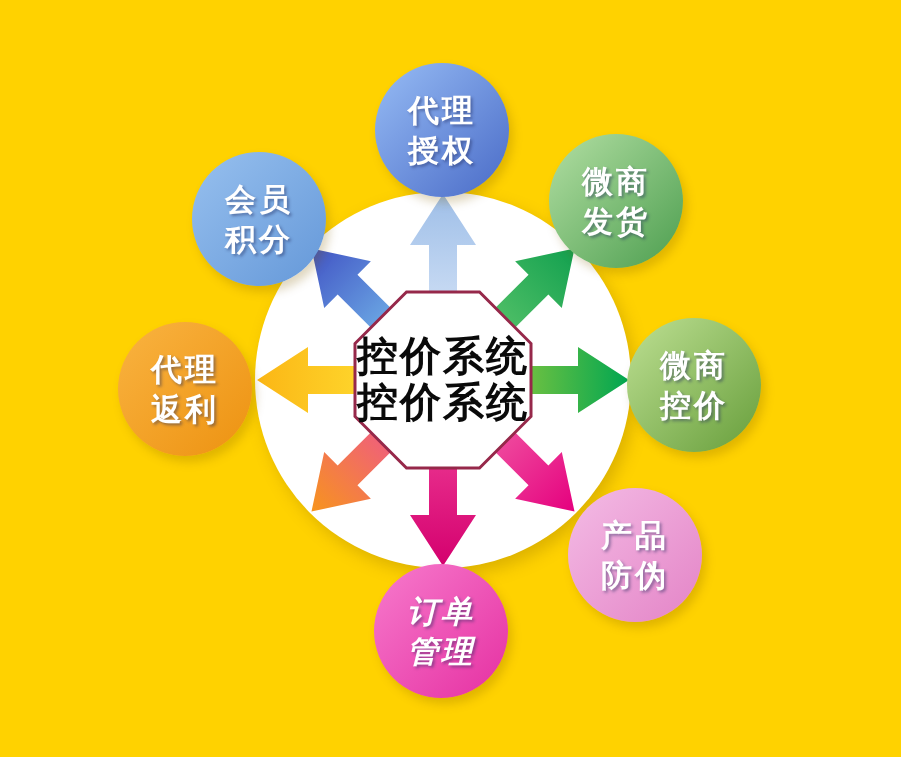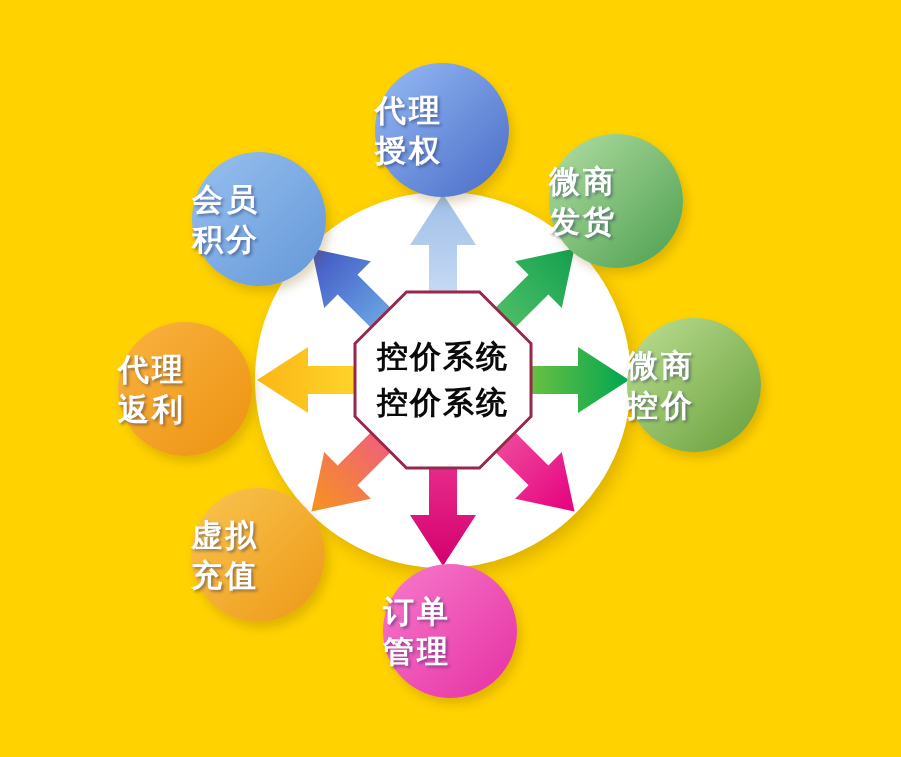--- a/index.html
+++ b/index.html
@@ -5,35 +5,35 @@
   html,body{margin:0;padding:0;}
   body{width:901px;height:757px;overflow:hidden;font-family:"DejaVu Sans","Liberation Sans",sans-serif;}
   .canvas{position:relative;width:901px;height:757px;background:#FFD200;}
   .hub-circle{
     position:absolute;left:255px;top:192px;width:376px;height:376px;border-radius:50%;
     background:#ffffff;box-shadow:5px 7px 16px rgba(130,95,0,0.28);
   }
   svg.arrow-layer{position:absolute;left:0;top:0;}
   .hub-text{
     position:absolute;left:313px;top:333px;width:260px;text-align:center;
-    font-size:31px;font-weight:700;color:#0a0a0a;line-height:46px;letter-spacing:2px;
+    font-size:41px;font-weight:700;color:#0a0a0a;line-height:46px;letter-spacing:2px;
   }
   .node{
     position:absolute;width:134px;height:134px;border-radius:50%;
-    display:flex;flex-direction:column;align-items:flex-start;justify-content:center;
+    display:flex;flex-direction:column;align-items:center;justify-content:center;
     color:#ffffff;font-size:31px;font-weight:700;line-height:40px;letter-spacing:3px;
     text-shadow:2px 2px 3px rgba(30,40,90,0.45);
     box-shadow:4px 6px 10px rgba(130,95,0,0.25);
   }
   .node span{display:block;}
   .node-top{left:375px;top:63px;}
   .node-topright{left:549px;top:134px;}
   .node-right{left:627px;top:318px;}
   .node-bottomright{left:568px;top:488px;}
-  .node-bottom{left:383px;top:564px;}
+  .node-bottom{left:374px;top:564px;font-style:italic;}
   .node-bottomleft{left:191px;top:488px;}
   .node-left{left:118px;top:322px;}
   .node-topleft{left:192px;top:152px;}
 </style>
 </head>
 <body>
 
 <div class="canvas" style="background: rgb(255, 210, 0);">
 
   <div class="hub-circle"></div>
@@ -101,30 +101,30 @@
   <div class="node node-topright" style="background: linear-gradient(135deg, rgb(168, 216, 154) 10%, rgb(92, 168, 92) 85%);">
     <span>微商</span>
     <span>发货</span>
   </div>
 
   <div class="node node-right" style="background: linear-gradient(135deg, rgb(181, 217, 138) 10%, rgb(116, 168, 72) 85%);">
     <span>微商</span>
     <span>控价</span>
   </div>
 
+  <div class="node node-bottomright" style="background: linear-gradient(135deg, rgb(242, 182, 226) 10%, rgb(230, 140, 203) 85%);">
+    <span>产品</span>
+    <span>防伪</span>
+  </div>
 
   <div class="node node-bottom" style="background: linear-gradient(135deg, rgb(245, 115, 200) 10%, rgb(232, 59, 168) 85%);">
     <span>订单</span>
     <span>管理</span>
   </div>
 
-  <div class="node node-bottomleft" style="background: linear-gradient(135deg, rgb(248, 192, 74) 10%, rgb(239, 159, 31) 85%);">
-    <span>虚拟</span>
-    <span>充值</span>
-  </div>
 
   <div class="node node-left" style="background: linear-gradient(135deg, rgb(248, 176, 60) 10%, rgb(239, 151, 24) 85%);">
     <span>代理</span>
     <span>返利</span>
   </div>
 
   <div class="node node-topleft" style="background: linear-gradient(135deg, rgb(146, 188, 236) 10%, rgb(108, 158, 220) 85%);">
     <span>会员</span>
     <span>积分</span>
   </div>

